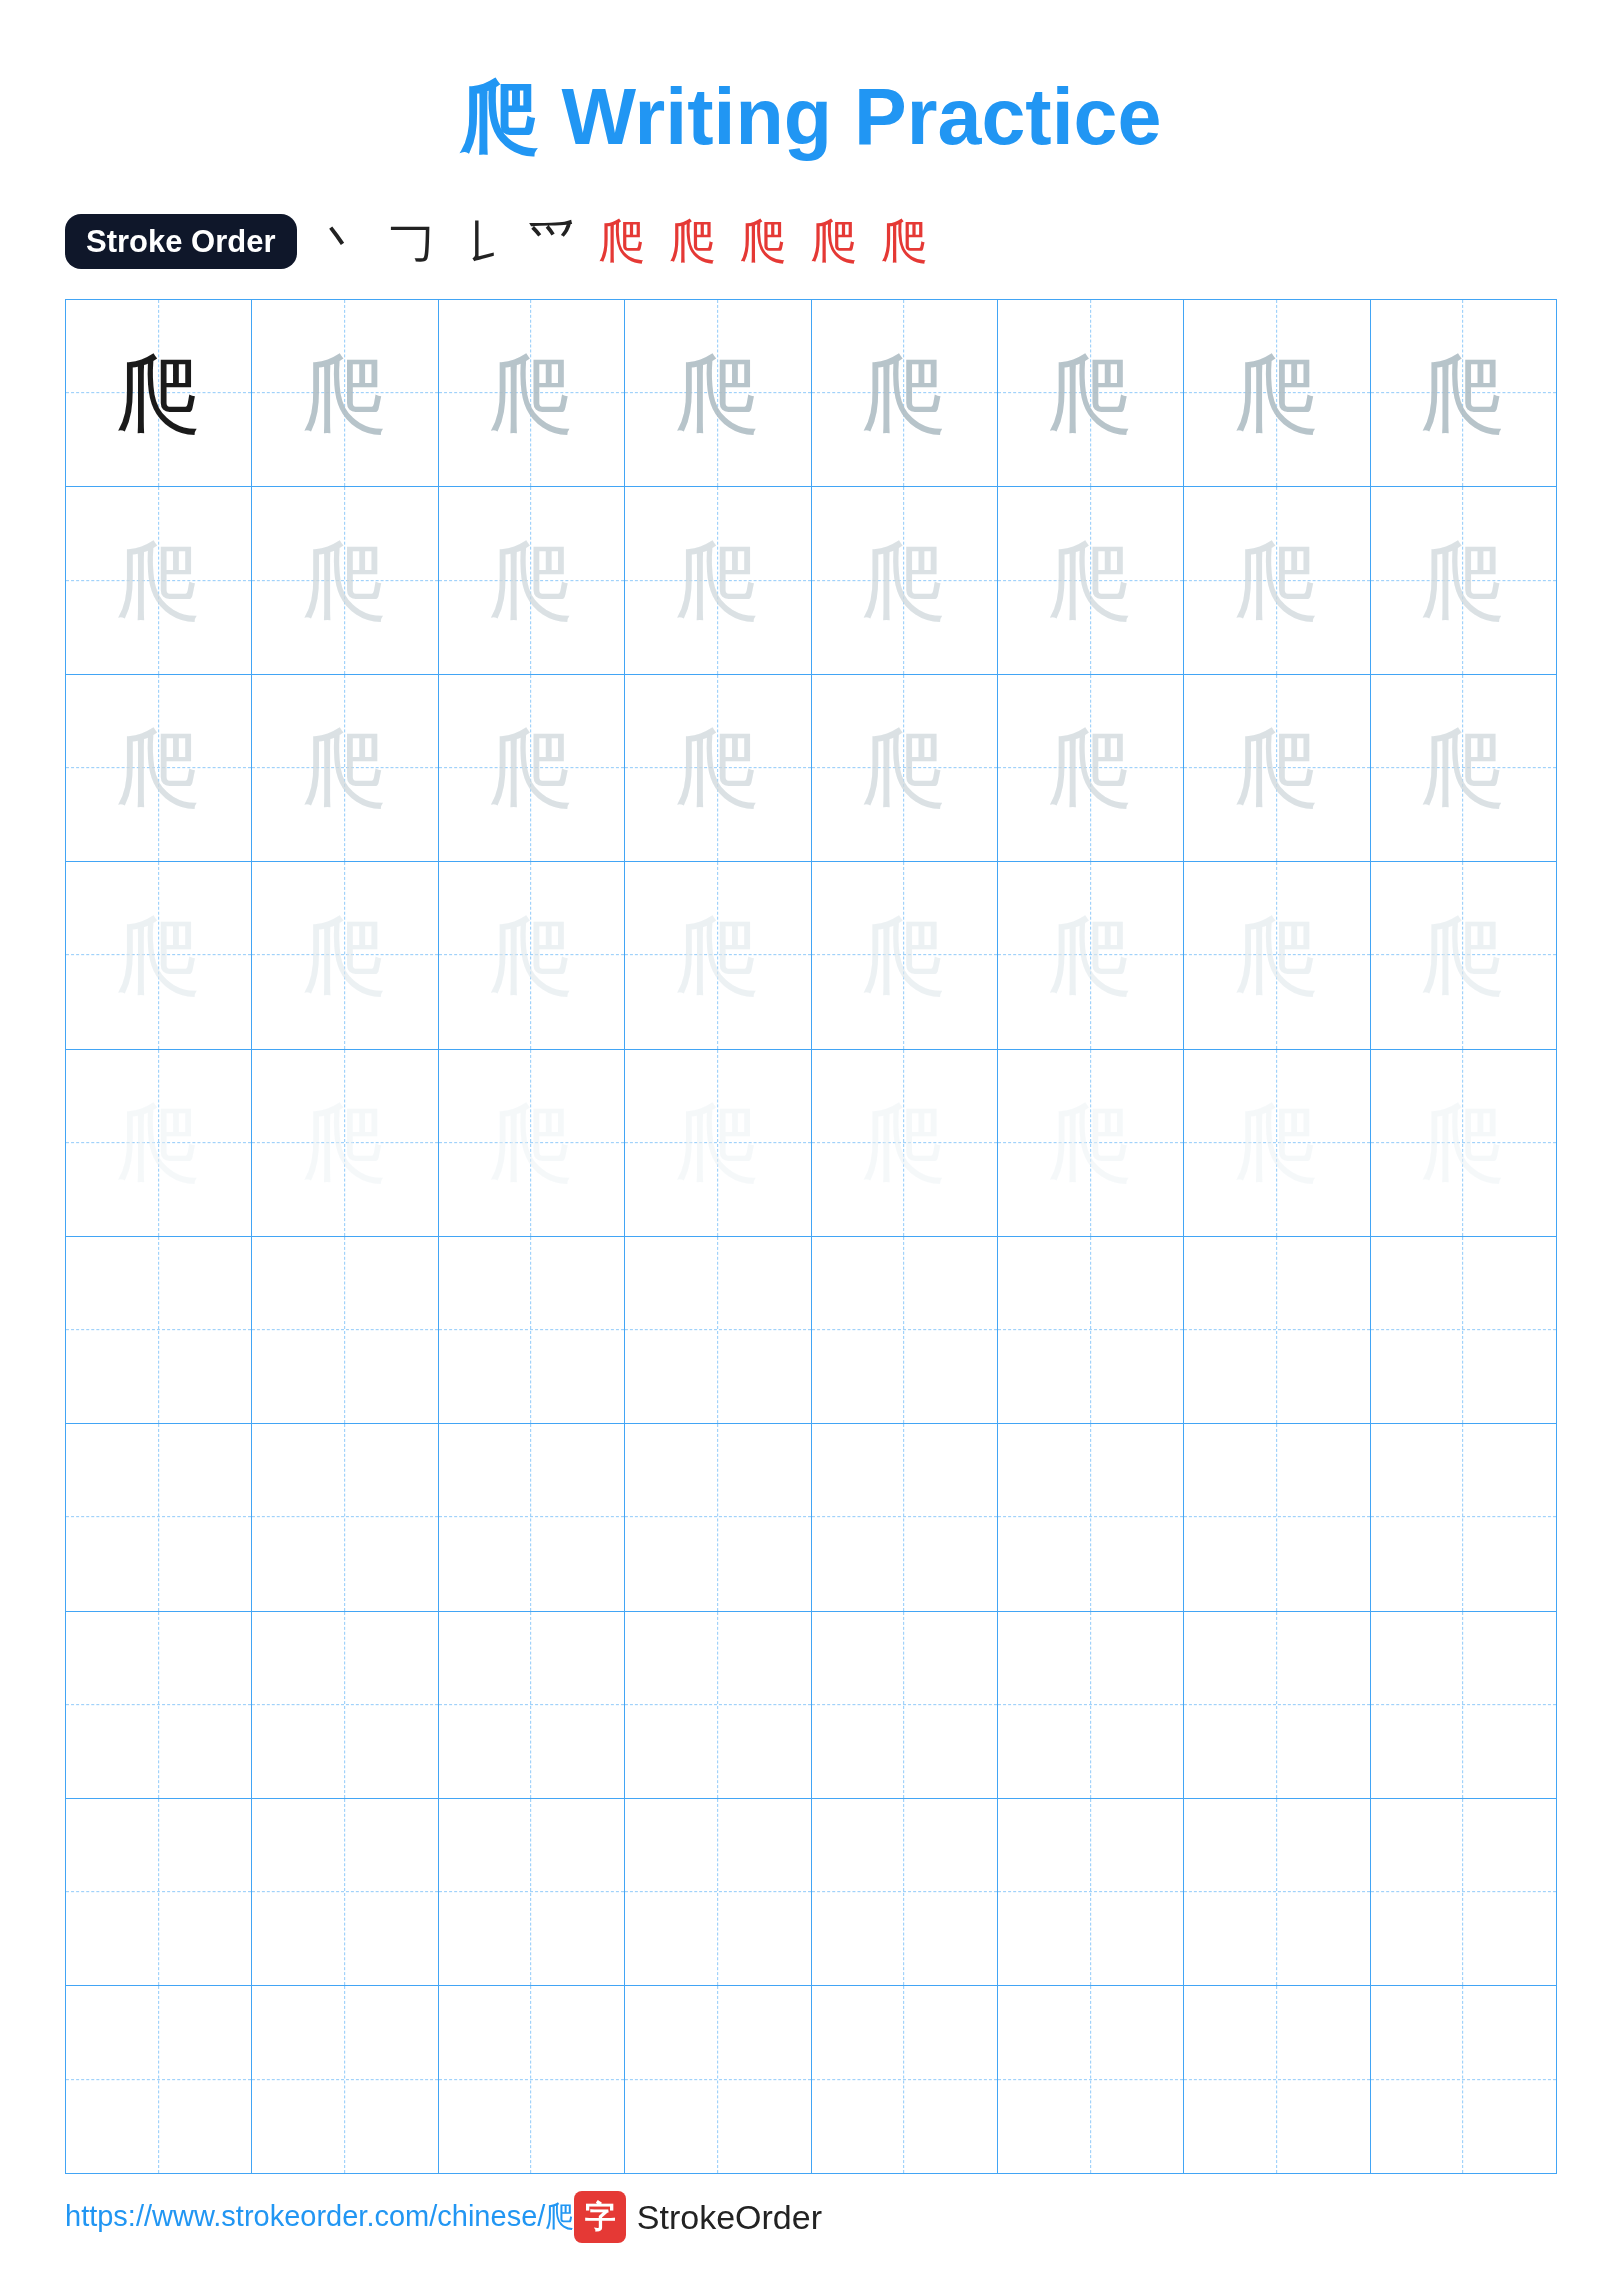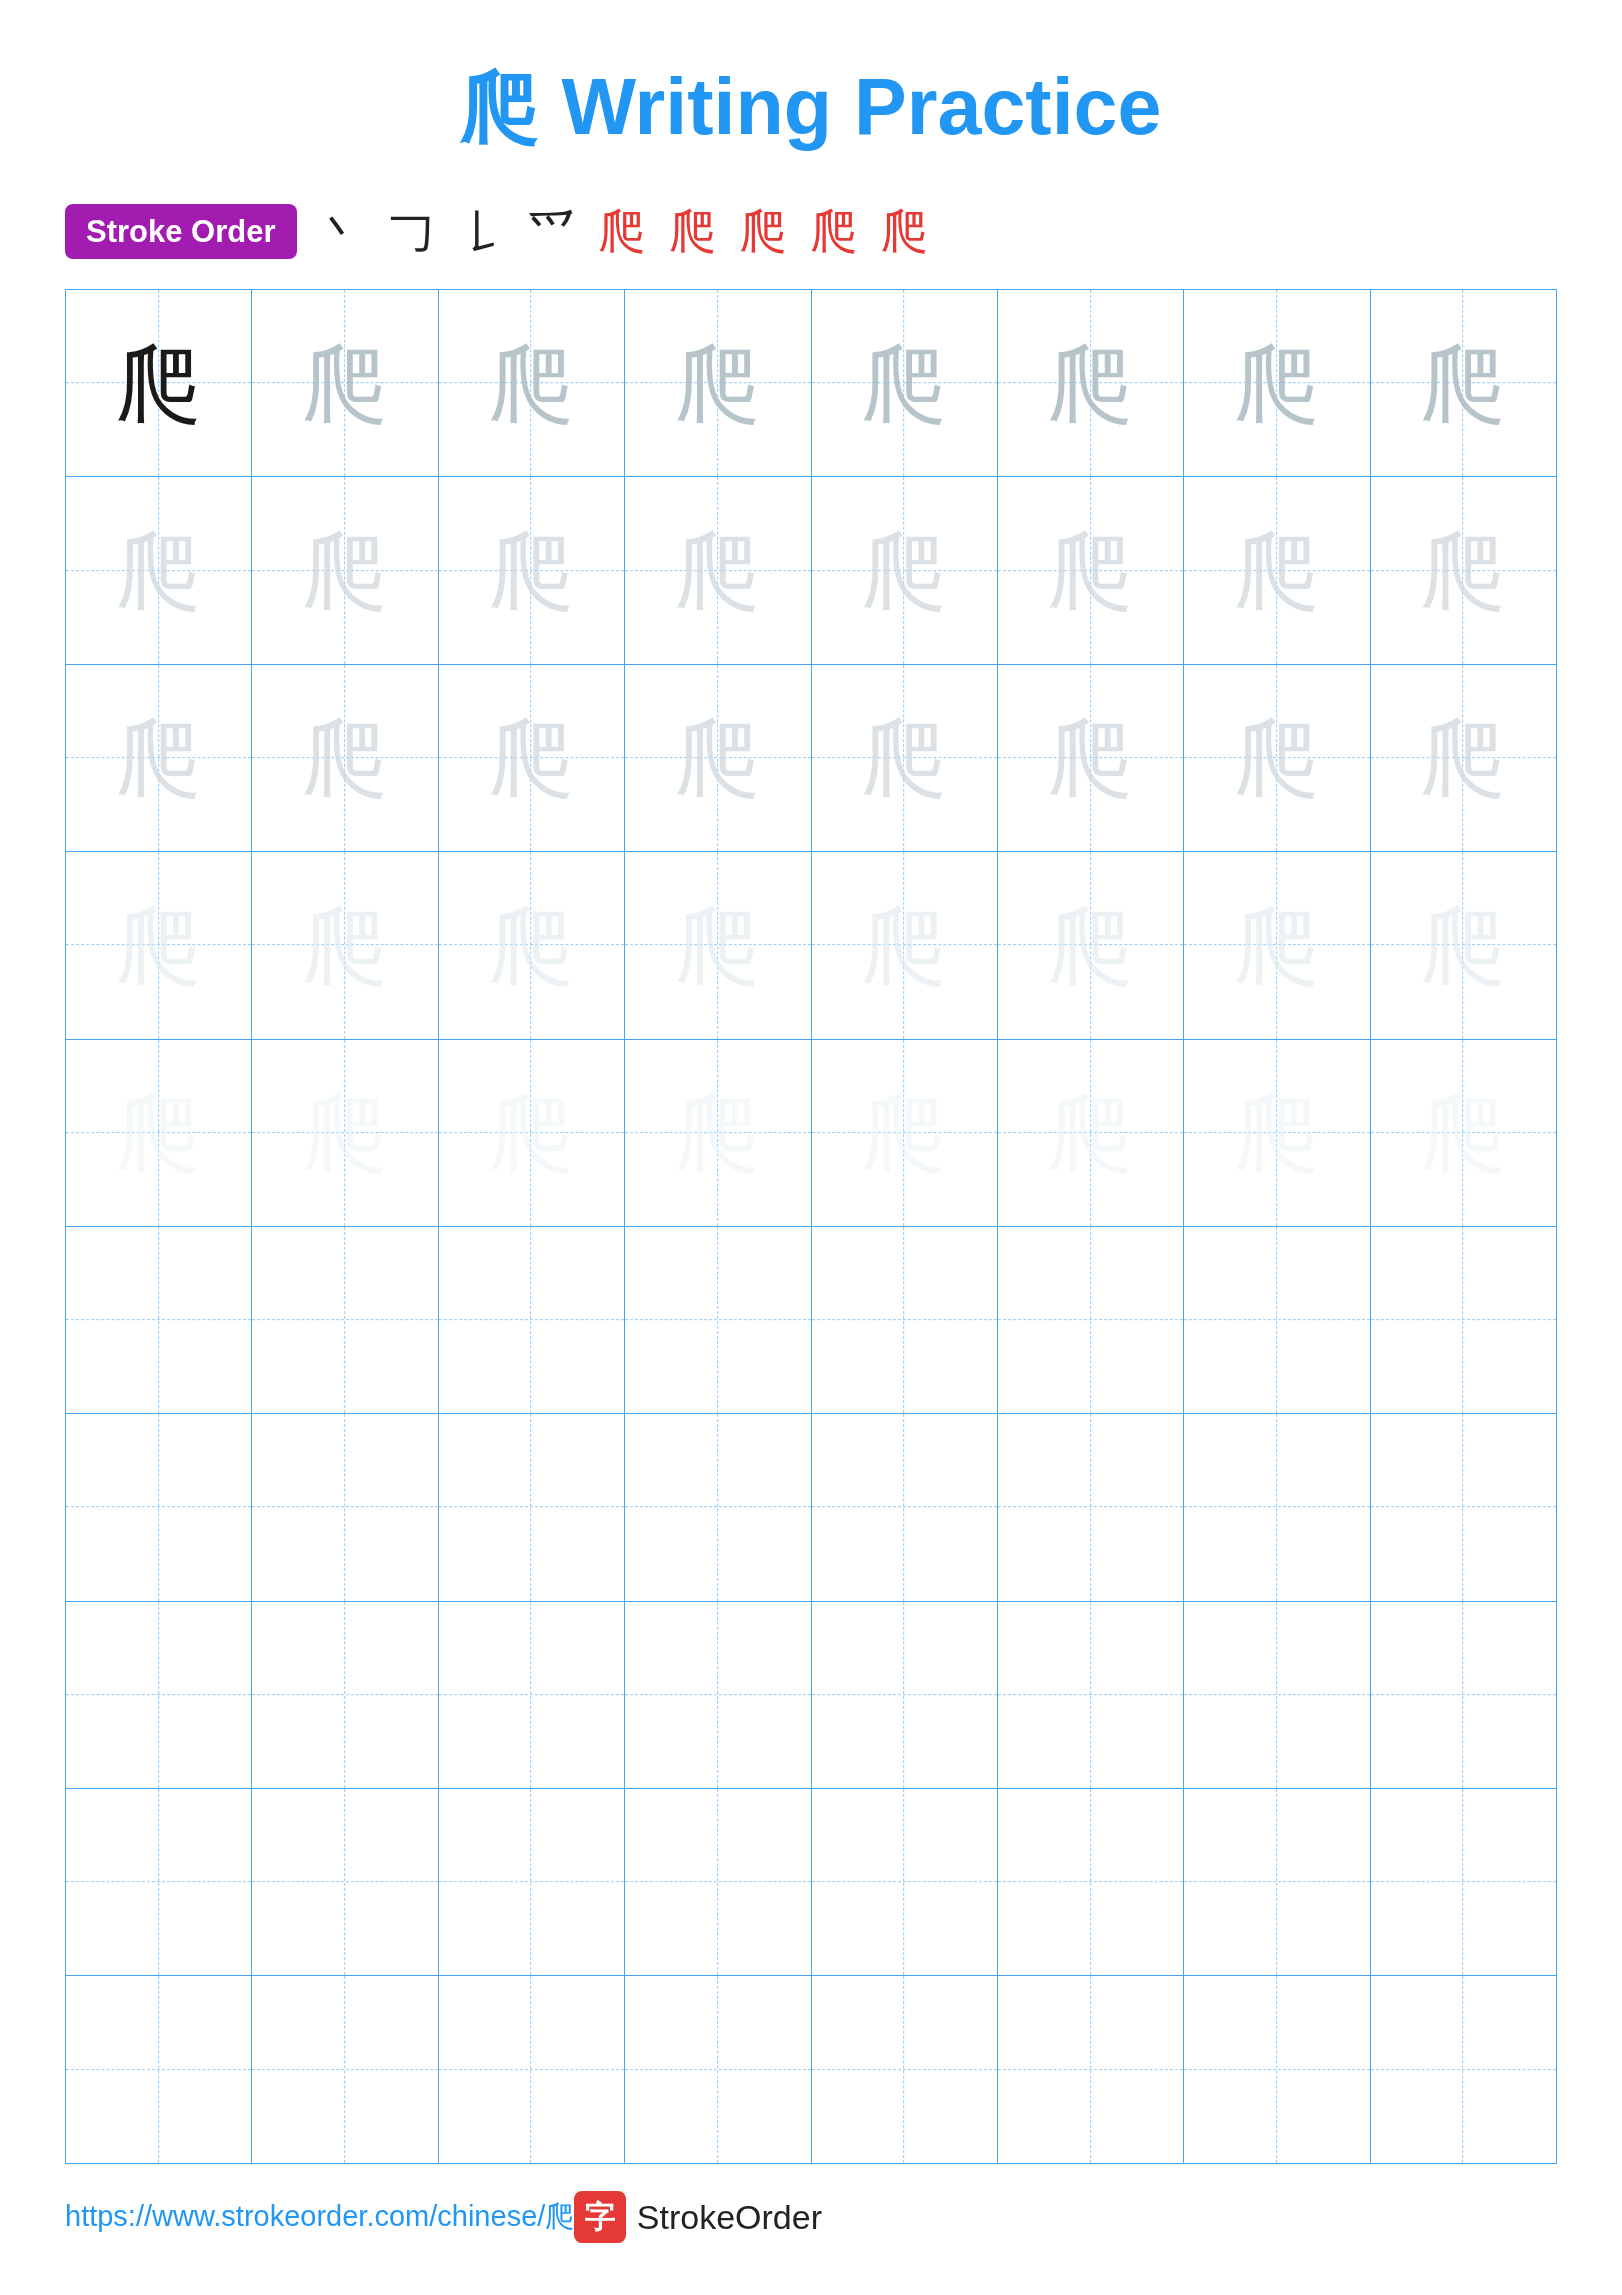--- a/index.html
+++ b/index.html
@@ -8,43 +8,43 @@
       font-family: Arial, sans-serif;
       width: 1622px;
       min-height: 2295px;
       position: relative;
       padding: 39px 65px;
     }
 
     .title-area {
       text-align: center;
       margin-bottom: 39px;
-      margin-top: 16px;
+      margin-top: 26px;
     }
 
     .title-text {
       font-size: 79px;
       font-weight: bold;
       color: #2196F3;
     }
 
     .stroke-order-row {
       display: flex;
       align-items: center;
       margin-bottom: 26px;
       gap: 19.6px;
     }
 
     .stroke-order-badge {
-      background: #a21caf;
+      background: #0f172a;
       color: #fff;
       font-size: 31px;
       font-weight: bold;
       padding: 9.2px 21px;
-      border-radius: 8px;
+      border-radius: 16px;
       white-space: nowrap;
     }
 
     .stroke-order-chars {
       font-size: 47px;
       color: #222;
       letter-spacing: 11.8px;
       display: flex;
       align-items: center;
       gap: 11.8px;

